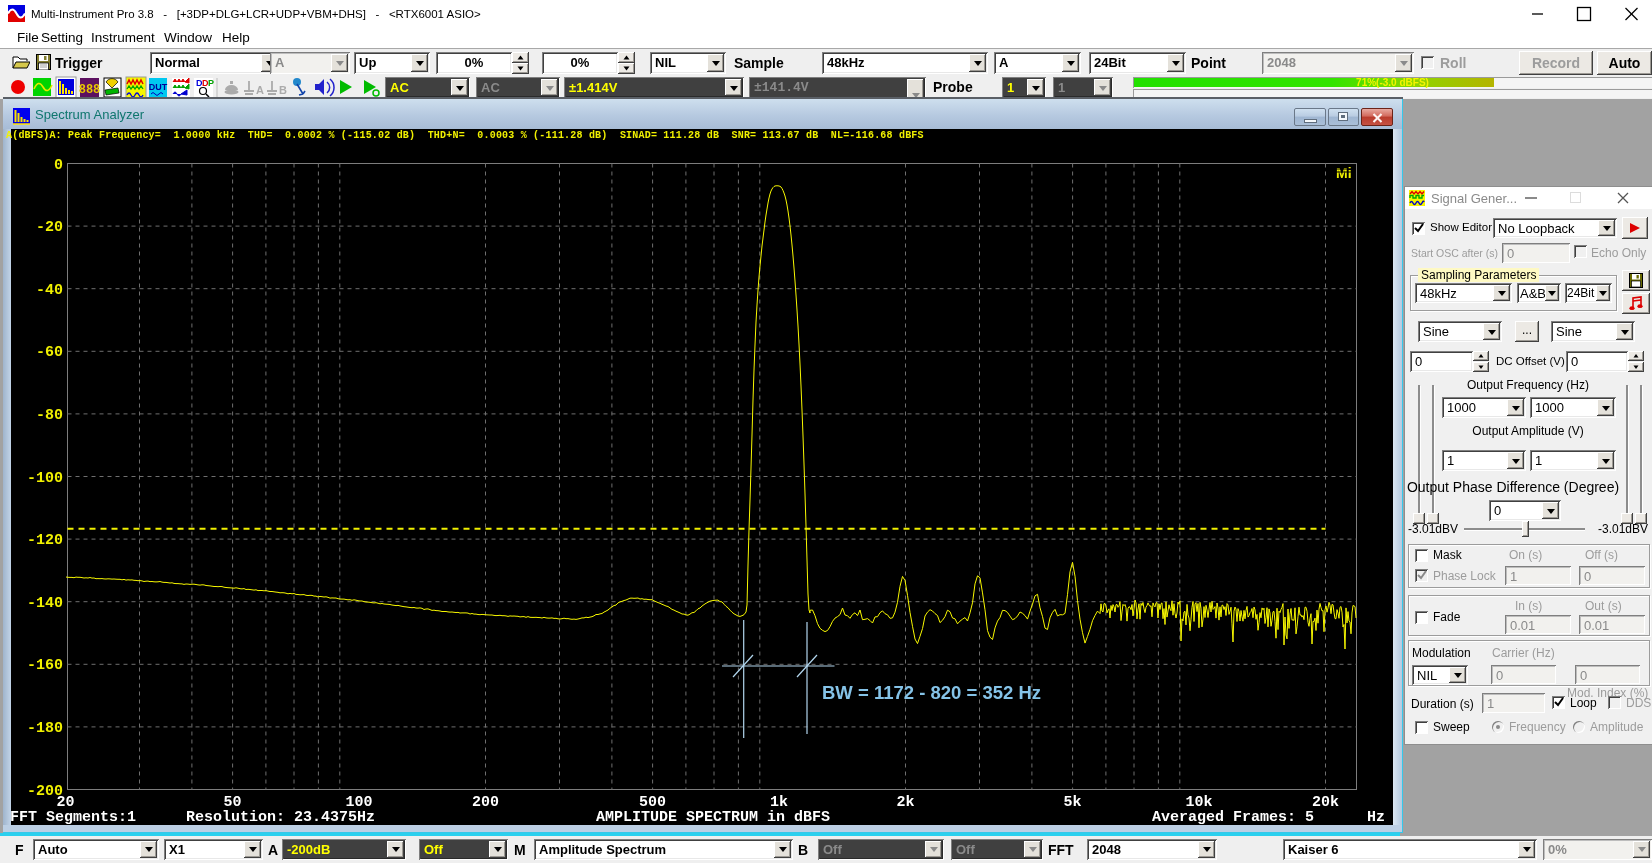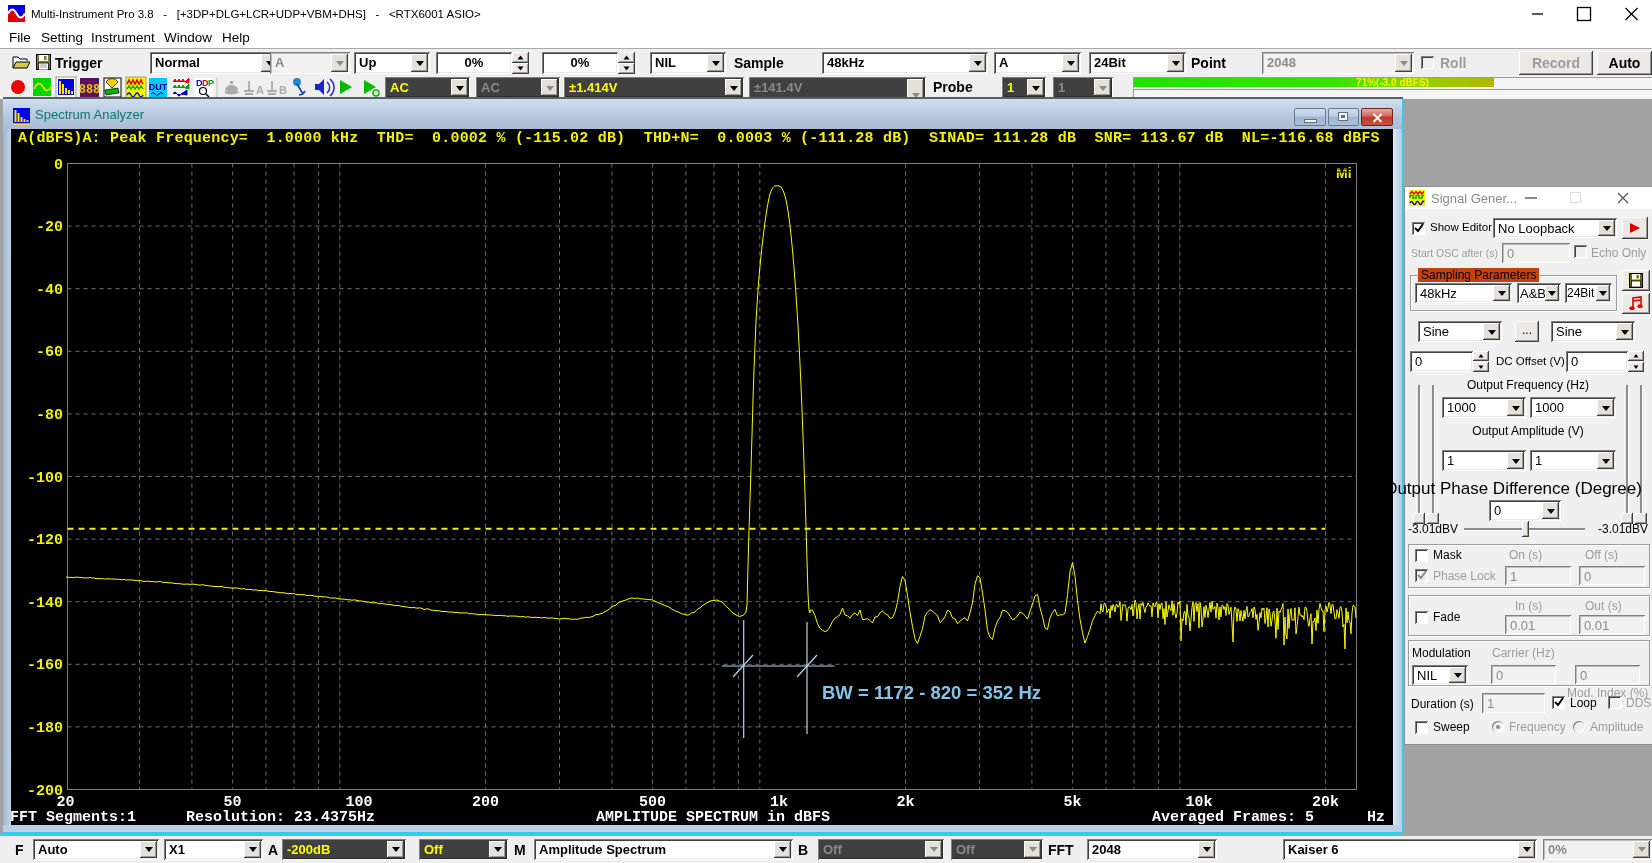--- a/index.html
+++ b/index.html
@@ -37,21 +37,21 @@
   <div class="abs" style="left:31px;top:8px;font-size:11.5px;color:#000;">Multi-Instrument Pro 3.8&nbsp;&nbsp; - &nbsp;&nbsp;[+3DP+DLG+LCR+UDP+VBM+DHS]&nbsp;&nbsp; - &nbsp;&nbsp;&lt;RTX6001 ASIO&gt;</div>
   <svg class="abs" style="left:1525px;top:0;" width="127" height="28" viewBox="0 0 127 28">
     <line x1="7" y1="14" x2="18" y2="14" stroke="#000" stroke-width="1.3"></line>
     <rect x="52.5" y="7.5" width="13" height="13" fill="none" stroke="#000" stroke-width="1.3"></rect>
     <line x1="100.5" y1="8" x2="112.5" y2="20" stroke="#000" stroke-width="1.3"></line>
     <line x1="112.5" y1="8" x2="100.5" y2="20" stroke="#000" stroke-width="1.3"></line>
   </svg>
 </div>
 
 <div class="abs" style="left:0;top:28px;width:1652px;height:20px;background:#ffffff;font-size:13.5px;">
-  <span class="abs" style="left:9px;top:2px;">File</span>
+  <span class="abs" style="left:17px;top:2px;">File</span>
   <span class="abs" style="left:41px;top:2px;">Setting</span>
   <span class="abs" style="left:91px;top:2px;">Instrument</span>
   <span class="abs" style="left:164px;top:2px;">Window</span>
   <span class="abs" style="left:222px;top:2px;">Help</span>
 </div>
 
 <div class="abs" id="tb1" style="left:0;top:48px;width:1652px;height:28px;background:#efefef;border-top:1px solid #a8a8a8;">
 
   <svg class="abs" style="left:12px;top:5px;" width="18" height="16" viewBox="0 0 18 16">
     <path d="M1 14 L1 3 L6 3 L8 5 L15 5 L15 7" fill="#fff" stroke="#000" stroke-width="1"></path>
@@ -190,21 +190,21 @@
       <span class="dbtn"></span>
     </div>
   <div class="abs fldk" style="left:476px;top:1px;width:84px;height:21px;">
       <div class="gtext">AC</div>
       <span class="dbtn dis"></span>
     </div>
   <div class="abs fldk" style="left:564px;top:1px;width:180px;height:21px;">
       <div class="ytext">±1.414V</div>
       <span class="dbtn"></span>
     </div>
-  <div class="abs fldk" style="left:749px;top:1px;width:177px;height:35px;">
+  <div class="abs fldk" style="left:749px;top:1px;width:177px;height:35px;font-family:Liberation Mono, monospace;">
       <div class="gtext">±141.4V</div>
       <span class="dbtn dis"></span>
     </div>
   <div class="blbl" style="left:933px;top:3px;">Probe</div>
   <div class="abs fldk" style="left:1002px;top:1px;width:44px;height:21px;">
       <div class="ytext">1</div>
       <span class="dbtn"></span>
     </div>
   <div class="abs fldk" style="left:1053px;top:1px;width:60px;height:21px;">
       <div class="gtext">1</div>
@@ -251,21 +251,21 @@
     <div class="abs" style="left:12px;top:6px;width:4px;height:3px;background:#5f6d7d;"></div>
   </div>
   <div class="abs" style="left:1358px;top:11px;width:32px;height:18px;background:linear-gradient(180deg,#e8a9a0 0%,#d2695c 45%,#b93b2c 50%,#c55243 100%);border:1px solid #6c2318;border-radius:2px;">
     <svg class="abs" style="left:10px;top:4px;" width="11" height="10">
         <path d="M1.5 1 L9.5 9 M9.5 1 L1.5 9" stroke="#fff" stroke-width="2"></path>
         <path d="M1.5 1 L9.5 9 M9.5 1 L1.5 9" stroke="#fbe4e0" stroke-width="0.8"></path>
       </svg>
   </div>
 
   <div class="abs" style="left:8px;top:32px;width:1382px;height:696px;background:#000;"></div>
-  <div class="abs" style="left:15px;top:33px;width:1371px;height:19px;font-family:'Liberation Mono',monospace;font-size:15px;font-weight:bold;color:#f0f000;letter-spacing:0.2px;white-space:pre;">A(dBFS)A: Peak Frequency=  1.0000 kHz  THD=  0.0002 % (-115.02 dB)  THD+N=  0.0003 % (-111.28 dB)  SINAD= 111.28 dB  SNR= 113.67 dB  NL=-116.68 dBFS</div>
+  <div class="abs" style="left:3px;top:33px;width:1371px;height:19px;font-family:'Liberation Mono',monospace;font-size:10px;font-weight:bold;color:#f0f000;letter-spacing:0.2px;white-space:pre;">A(dBFS)A: Peak Frequency=  1.0000 kHz  THD=  0.0002 % (-115.02 dB)  THD+N=  0.0003 % (-111.28 dB)  SINAD= 111.28 dB  SNR= 113.67 dB  NL=-116.68 dBFS</div>
 
   <svg class="abs" style="left:8px;top:32px;" width="1382" height="696" viewBox="11 129 1382 696">
 <rect x="67.5" y="163.5" width="1289.0" height="626.0" fill="none" stroke="#7d7d7d" stroke-width="1"></rect>
 <g stroke="#6f6f6f" stroke-width="1" stroke-dasharray="4 4">
 <line x1="139.5" y1="163.5" x2="139.5" y2="789.5"></line>
 <line x1="191.9" y1="163.5" x2="191.9" y2="789.5"></line>
 <line x1="232.6" y1="163.5" x2="232.6" y2="789.5"></line>
 <line x1="265.9" y1="163.5" x2="265.9" y2="789.5"></line>
 <line x1="294.0" y1="163.5" x2="294.0" y2="789.5"></line>
 <line x1="318.4" y1="163.5" x2="318.4" y2="789.5"></line>
@@ -381,21 +381,21 @@
     </div>
 
   <div class="glbl" style="left:6px;top:60px;font-size:10.5px;">Start OSC after (s)</div>
   <div class="abs fldd" style="left:97px;top:56px;width:68px;height:20px;">
       <div class="gtext" style="font-weight:normal;">0</div>
     </div>
   <span class="ck dis" style="left:169px;top:58px;"></span>
   <div class="glbl" style="left:186px;top:59px;">Echo Only</div>
 
   <div class="grp" style="left:5px;top:88px;width:207px;height:36px;"></div>
-  <div class="lbl" style="left:13px;top:81px;background:#c2410c;padding:0 3px;">Sampling Parameters</div>
+  <div class="lbl" style="left:13px;top:81px;background:#fef9c3;padding:0 3px;">Sampling Parameters</div>
   <div class="abs fld" style="left:10px;top:96px;width:97px;height:20px;">
       <div class="ctext" style="font-weight:normal;">48kHz</div>
       <span class="dbtn"></span>
     </div>
   <div class="abs fld" style="left:112px;top:96px;width:44px;height:20px;">
       <div class="ctext" style="font-weight:normal;padding-left:3px;">A&amp;B</div>
       <span class="dbtn" style="width:14px;"></span>
     </div>
   <div class="abs fld" style="left:160px;top:96px;width:47px;height:20px;">
       <div class="ctext" style="font-weight:normal;padding-left:2px;font-size:12px;">24Bit</div>
@@ -472,21 +472,21 @@
     </div>
   <div class="lbl" style="left:123px;top:237px;transform:translateX(-50%);">Output Amplitude (V)</div>
   <div class="abs fld" style="left:37px;top:263px;width:84px;height:21px;">
       <div class="ctext" style="font-weight:normal;">1</div>
       <span class="dbtn"></span>
     </div>
   <div class="abs fld" style="left:125px;top:263px;width:86px;height:21px;">
       <div class="ctext" style="font-weight:normal;">1</div>
       <span class="dbtn"></span>
     </div>
-  <div class="lbl" style="left:108px;top:292px;transform:translateX(-50%);font-size:17px;">Output Phase Difference (Degree)</div>
+  <div class="lbl" style="left:108px;top:292px;transform:translateX(-50%);font-size:14px;">Output Phase Difference (Degree)</div>
   <div class="abs fld" style="left:84px;top:313px;width:72px;height:21px;">
       <div class="ctext" style="font-weight:normal;">0</div>
       <span class="dbtn"></span>
     </div>
 
   <div class="lbl" style="left:3px;top:335px;">-3.01dBV</div>
   <div class="lbl" style="left:193px;top:335px;">-3.01dBV</div>
   <div class="abs" style="left:59px;top:341px;width:121px;height:2px;background:#8c8c8c;box-shadow:0 1px 0 #fff;"></div>
   <div class="abs rb" style="left:117px;top:334px;width:7px;height:16px;"></div>
 

